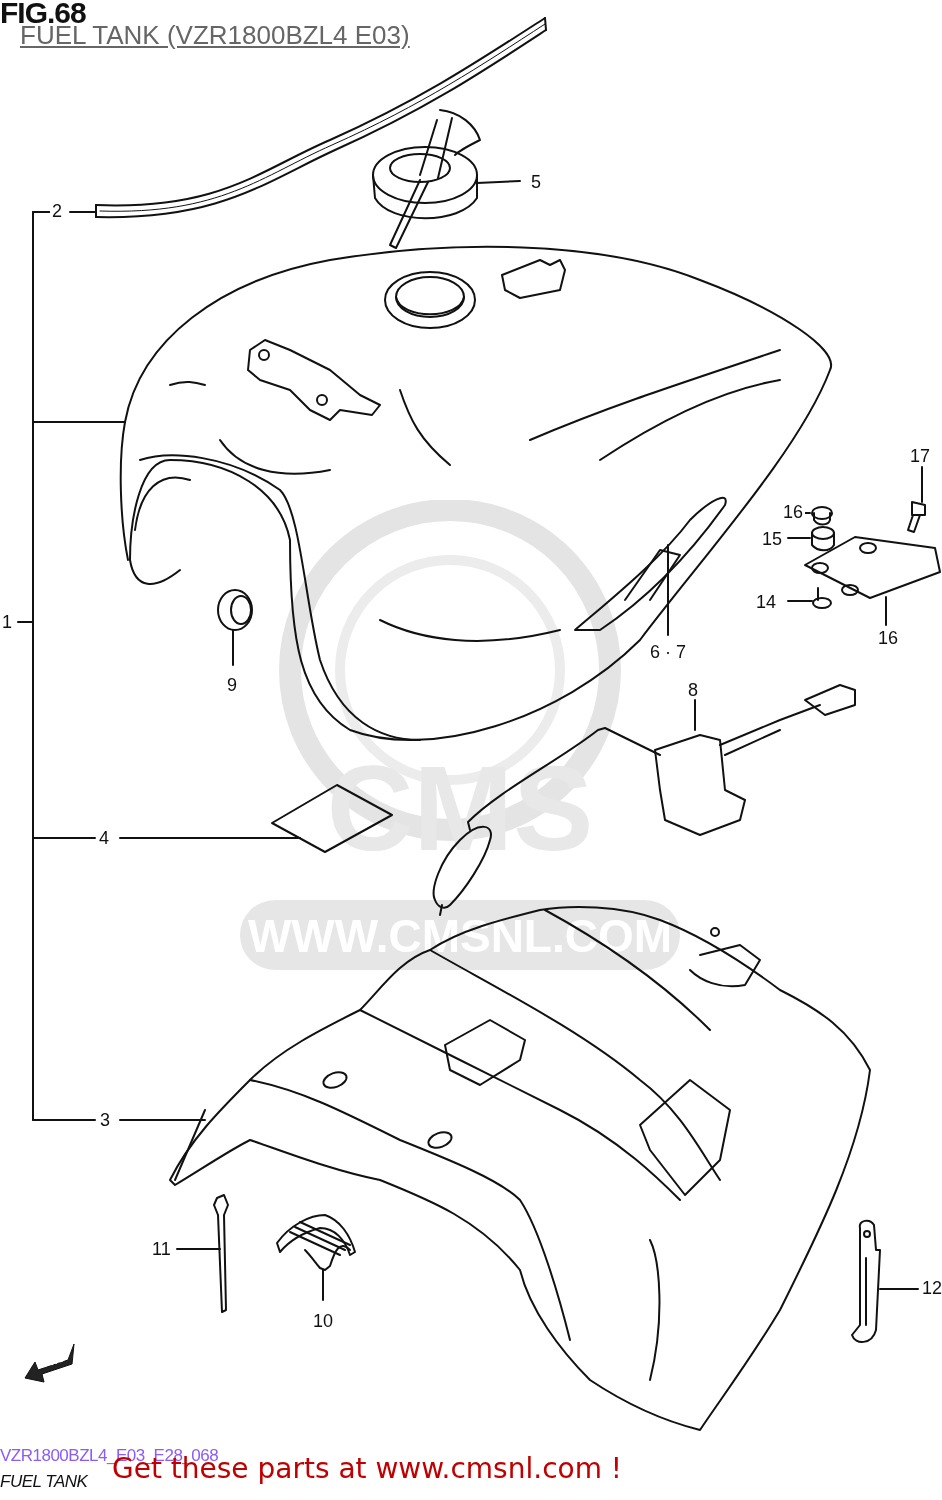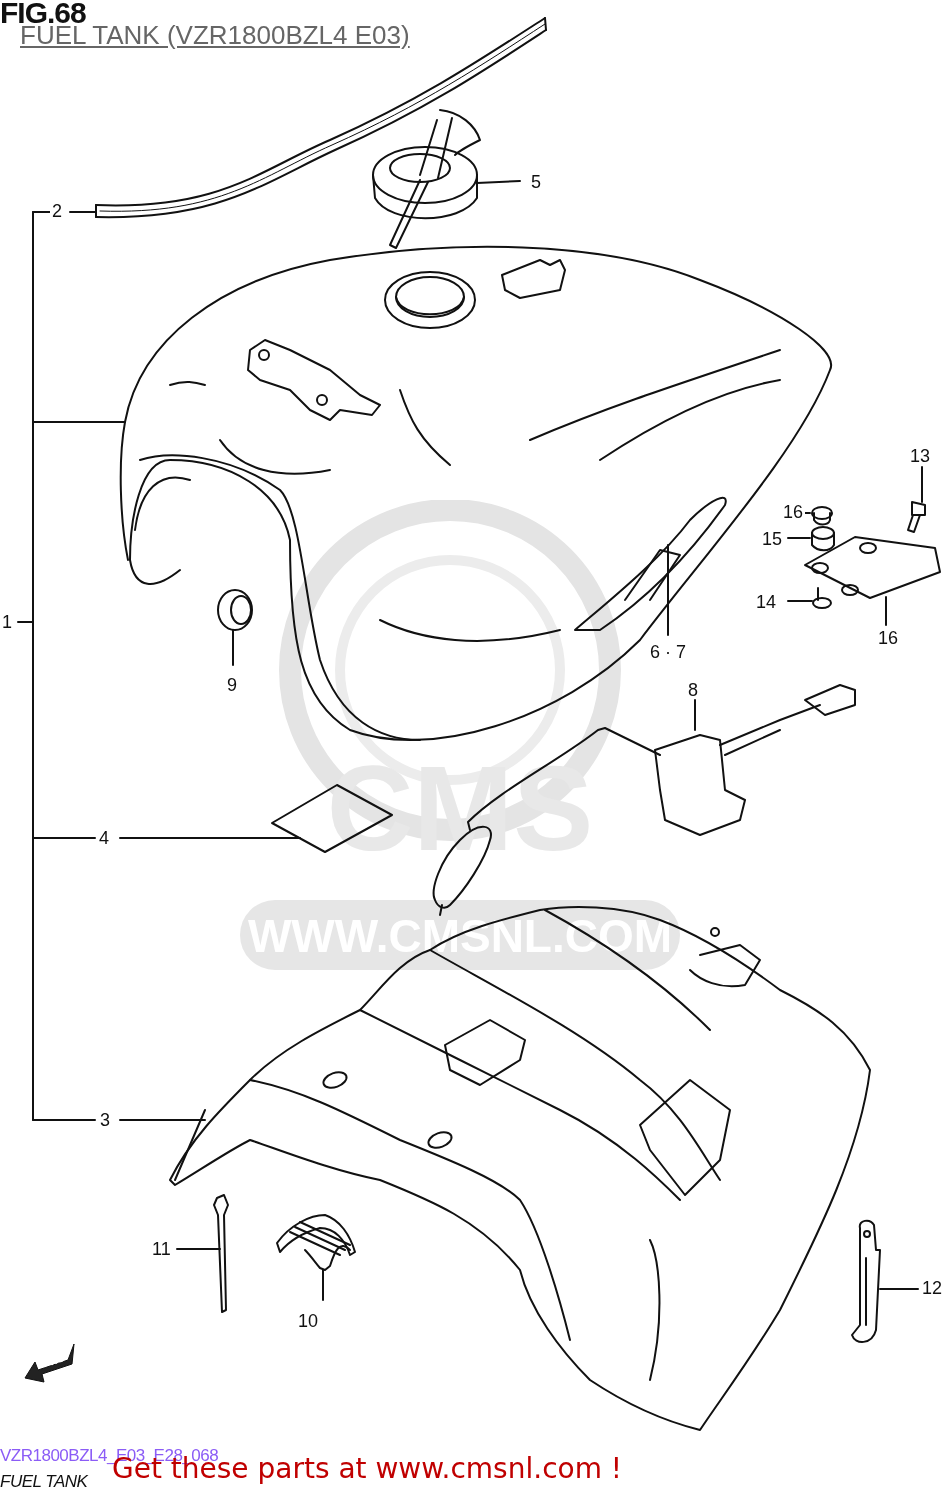--- a/index.html
+++ b/index.html
@@ -180,24 +180,24 @@
 <div class="fig-title">FUEL TANK (VZR1800BZL4 E03)</div>
 
 <div class="callout" style="left:0px;top:613px;">1</div>
 <div class="callout" style="left:50px;top:202px;">2</div>
 <div class="callout" style="left:98px;top:1111px;">3</div>
 <div class="callout" style="left:97px;top:829px;">4</div>
 <div class="callout" style="left:529px;top:173px;">5</div>
 <div class="callout" style="left:648px;top:643px;">6 · 7</div>
 <div class="callout" style="left:686px;top:681px;">8</div>
 <div class="callout" style="left:225px;top:676px;">9</div>
-<div class="callout" style="left:296px;top:1312px;">10</div>
+<div class="callout" style="left:311px;top:1312px;">10</div>
 <div class="callout" style="left:150px;top:1240px;">11</div>
 <div class="callout" style="left:920px;top:1279px;">12</div>
 <div class="callout" style="left:876px;top:629px;">16</div>
 <div class="callout" style="left:754px;top:593px;">14</div>
 <div class="callout" style="left:760px;top:530px;text-align:right;">15</div>
 <div class="callout" style="left:760px;top:503px;margin-left:21px;">16</div>
-<div class="callout" style="left:908px;top:447px;">13</div>
+<div class="callout" style="left:908px;top:447px;">17</div>
 
 <div class="footer-code">VZR1800BZL4_E03_E28_068</div>
 <div class="footer-name">FUEL TANK</div>
 <div class="promo">Get these parts at www.cmsnl.com !</div>
 
 </body></html>

